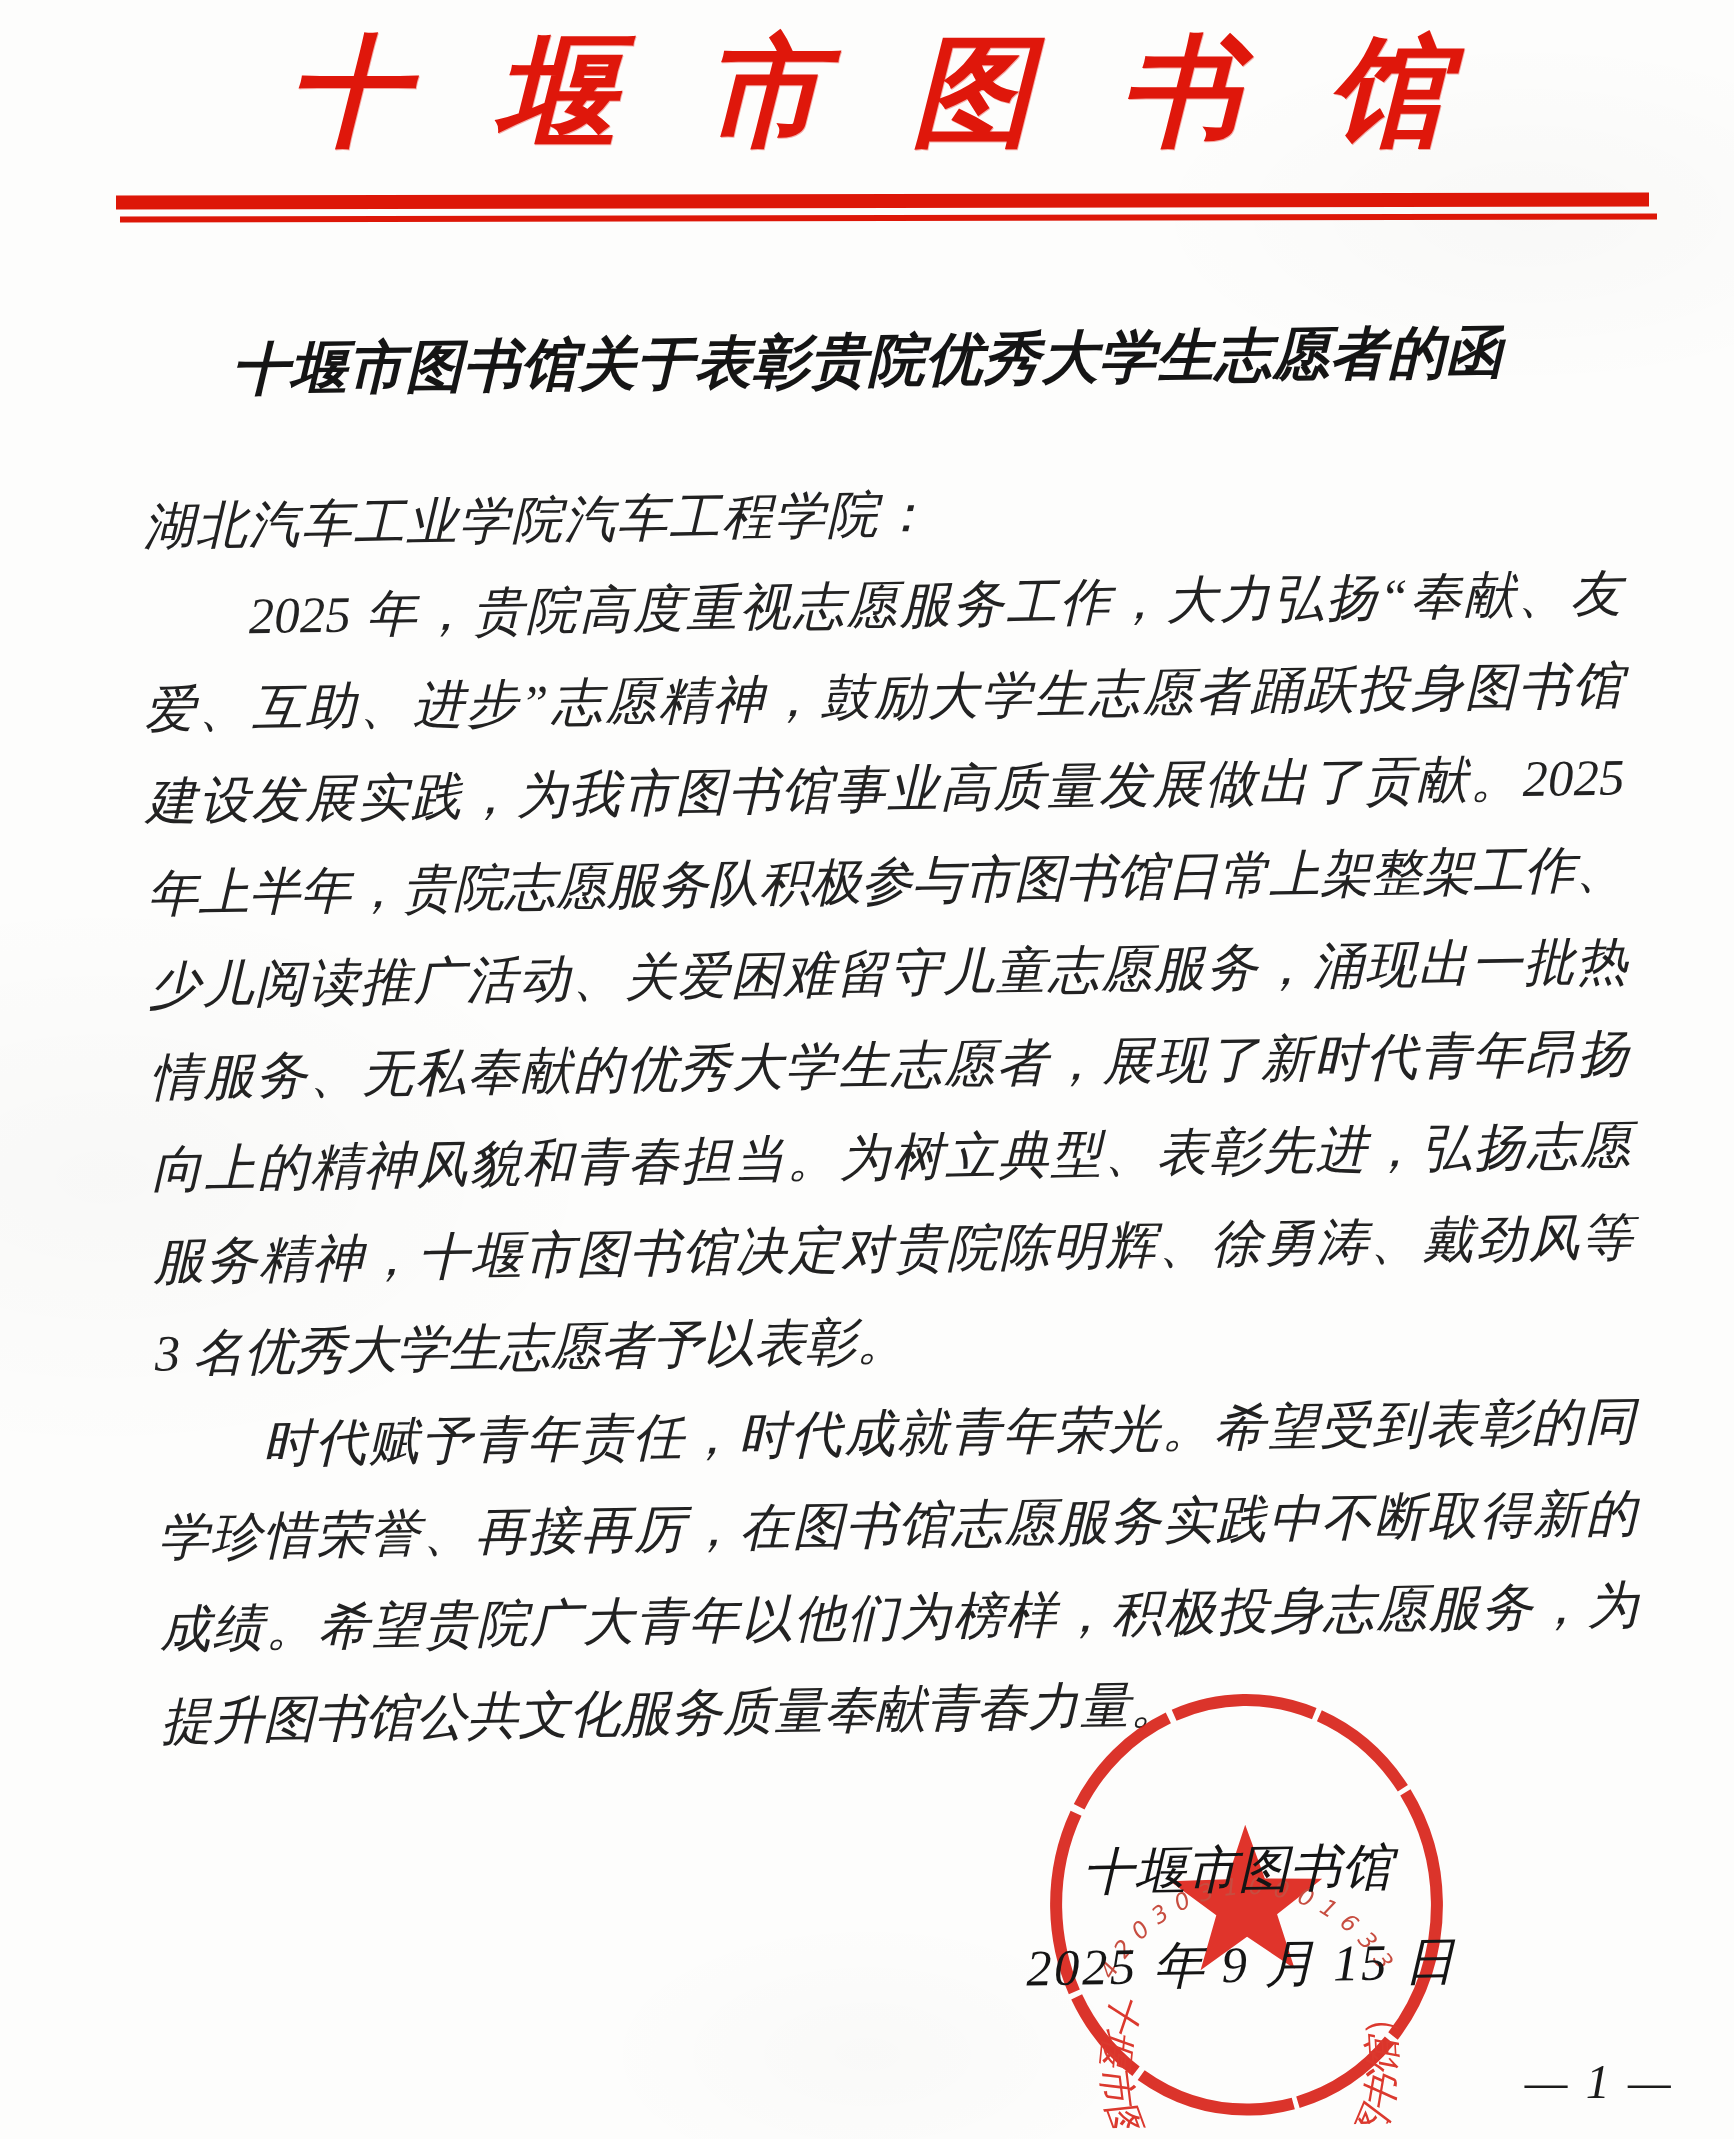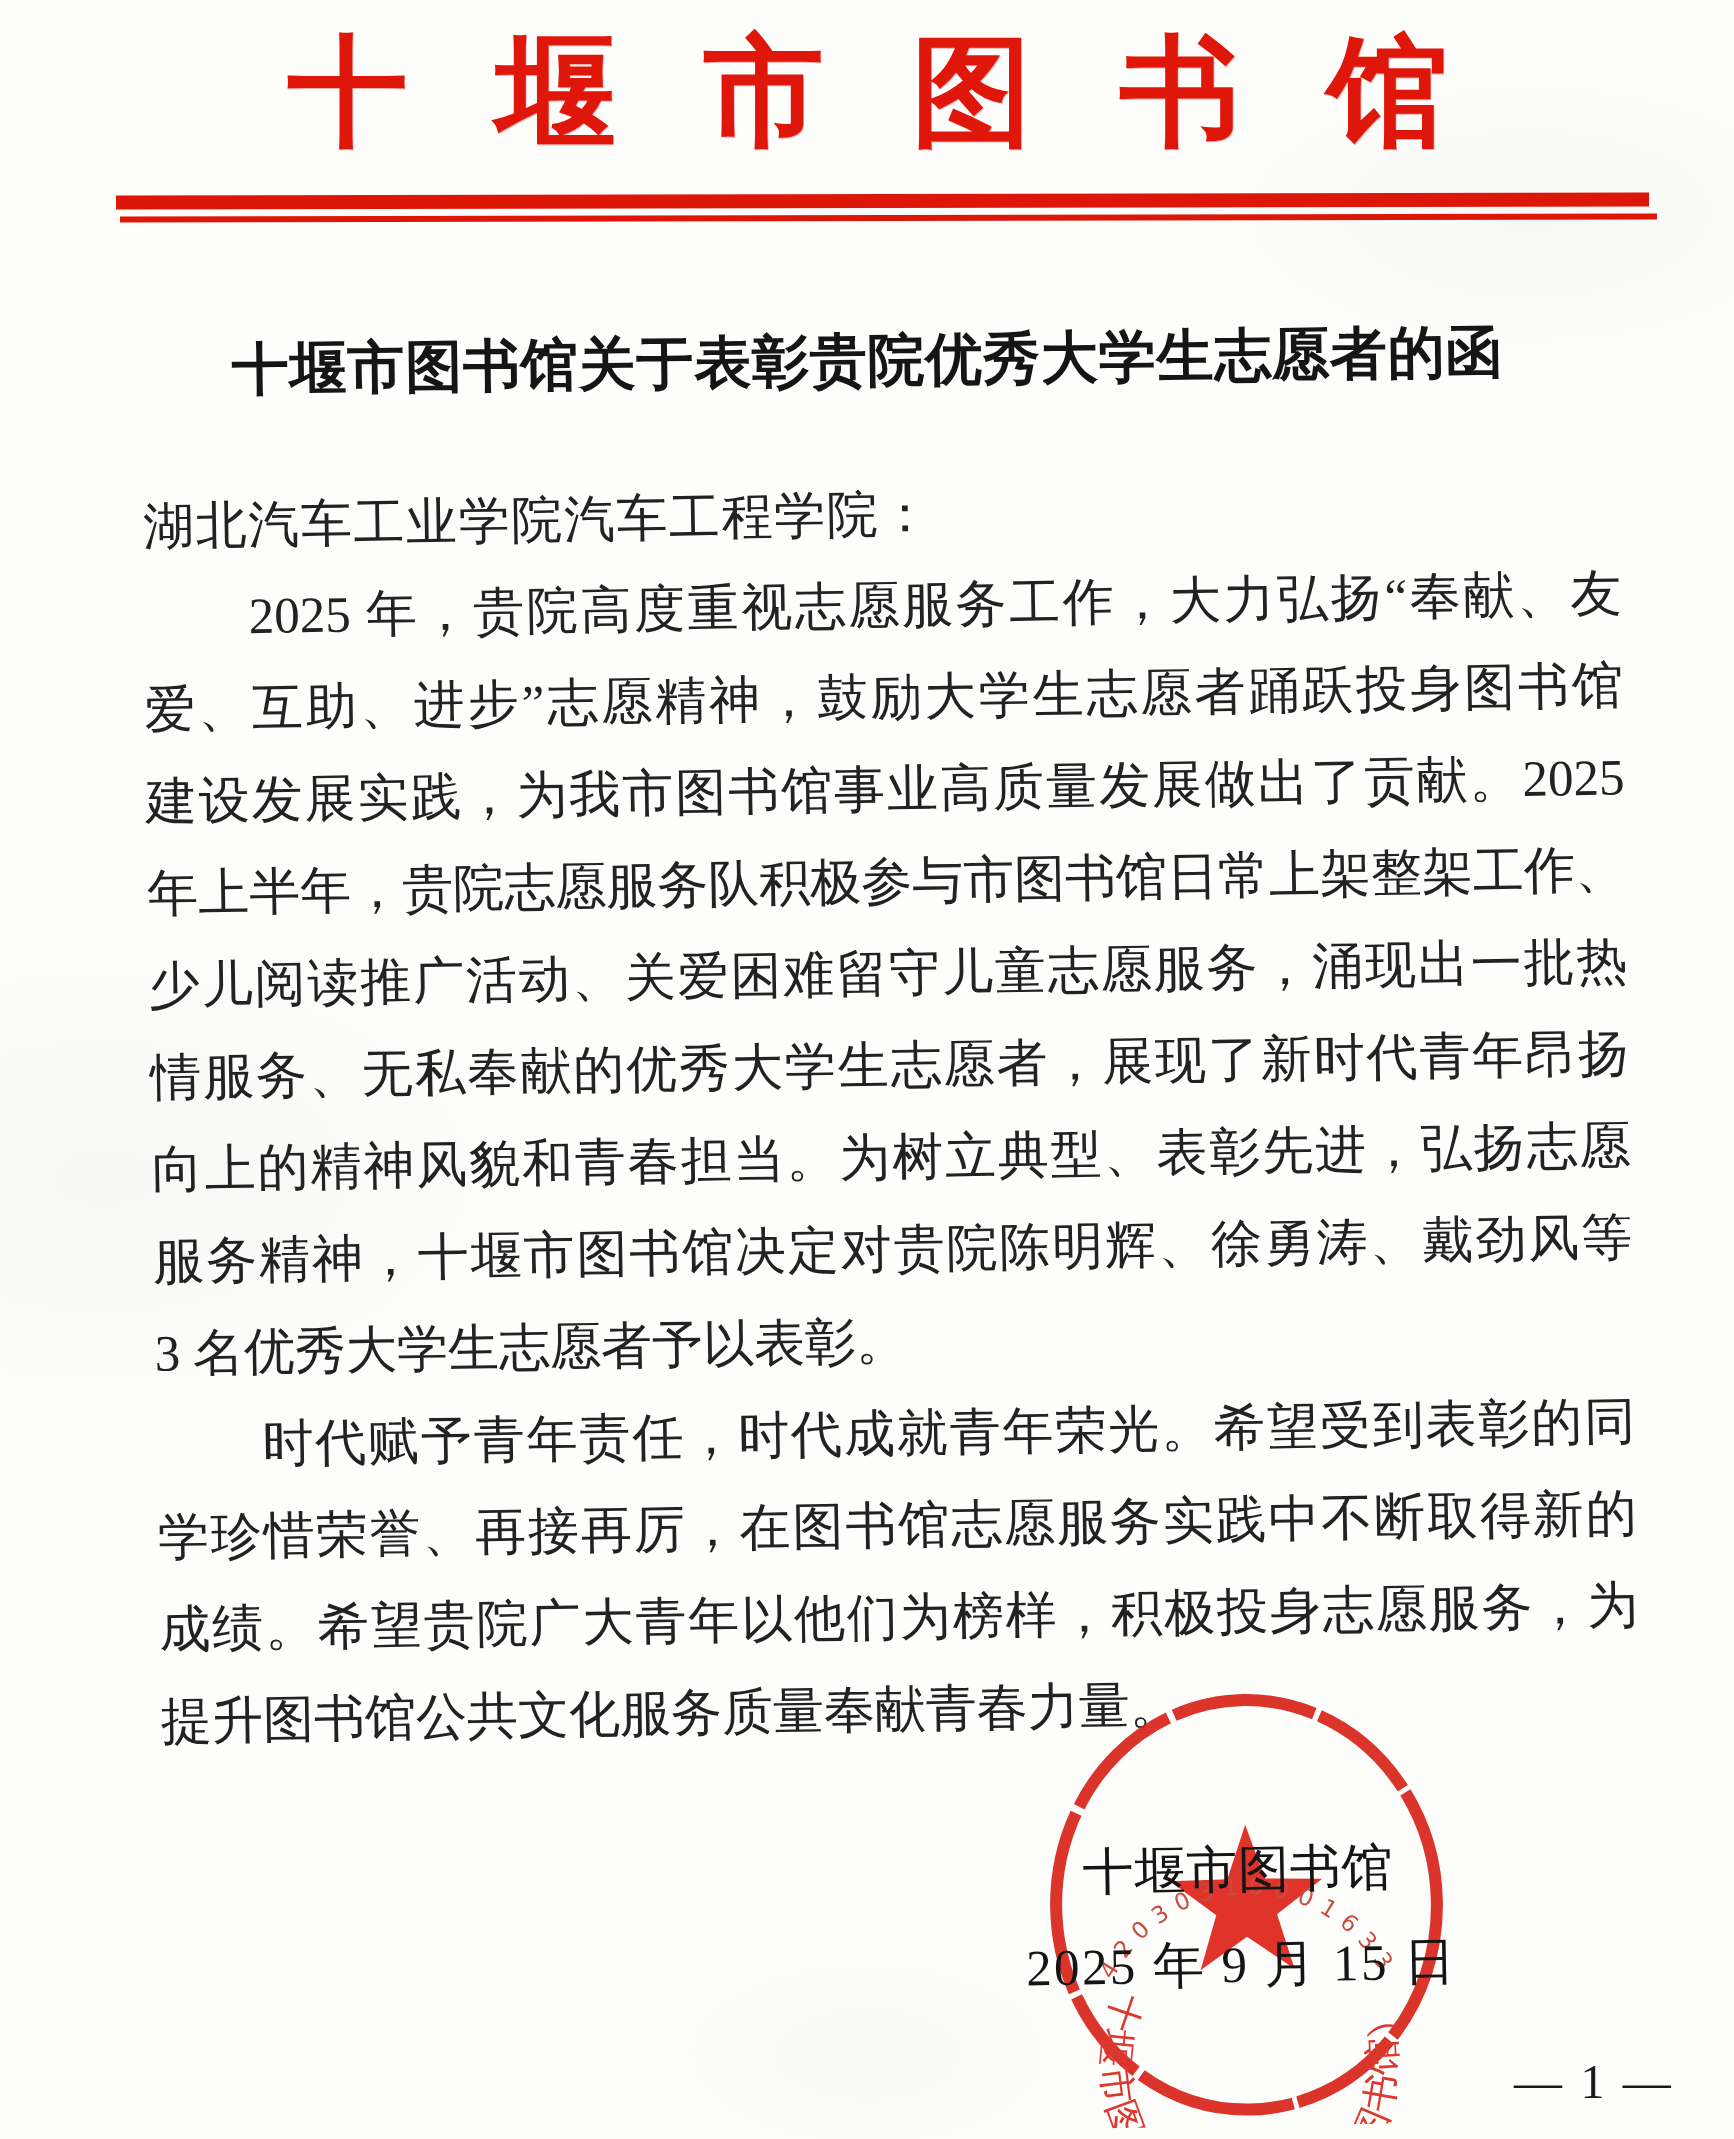--- a/index.html
+++ b/index.html
@@ -9,20 +9,21 @@
     background:#ffffff;
   }
   .page{
     position:relative;width:1735px;height:2140px;overflow:hidden;
     background:
       radial-gradient(ellipse 560px 256px at 88% 10%, rgba(0,0,0,0.018), transparent 70%),
       radial-gradient(ellipse 720px 400px at 6% 55%, rgba(0,0,0,0.02), transparent 72%),
       radial-gradient(ellipse 400px 200px at 50% 96%, rgba(0,0,0,0.015), transparent 70%),
       #fdfdfc;
     color:#1d1d1d;
+    font-style:italic;
   }
   
   .org-header{
     position:absolute;top:22.4px;left:0;width:1735px;
     text-align:center;
     font-size:120px;line-height:141px;font-weight:700;
     letter-spacing:88px;padding-left:88px;box-sizing:border-box;
     color:#df170b;
     text-shadow:0.8px 0.8px 0 rgba(223,23,11,.35);
   }

